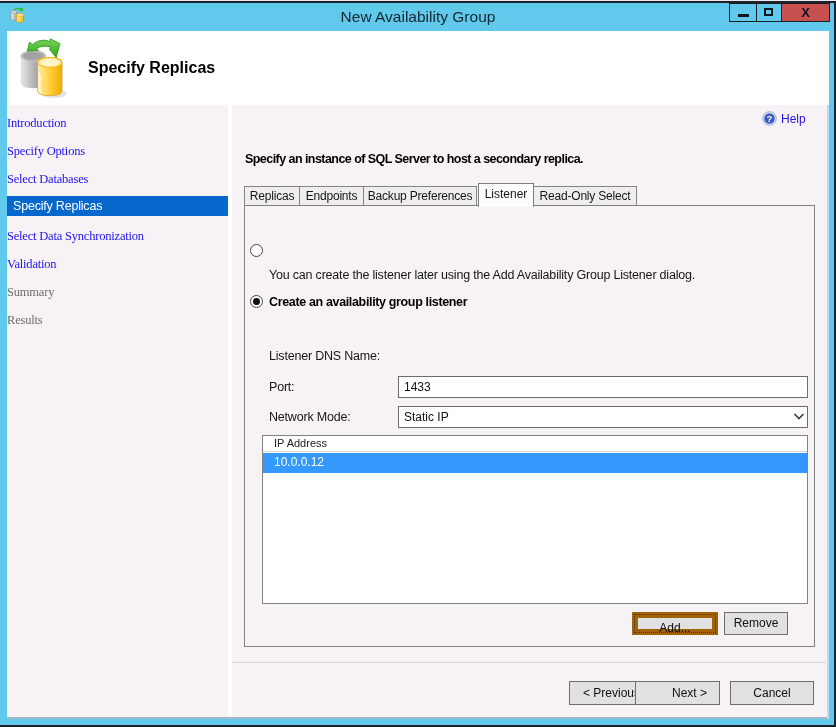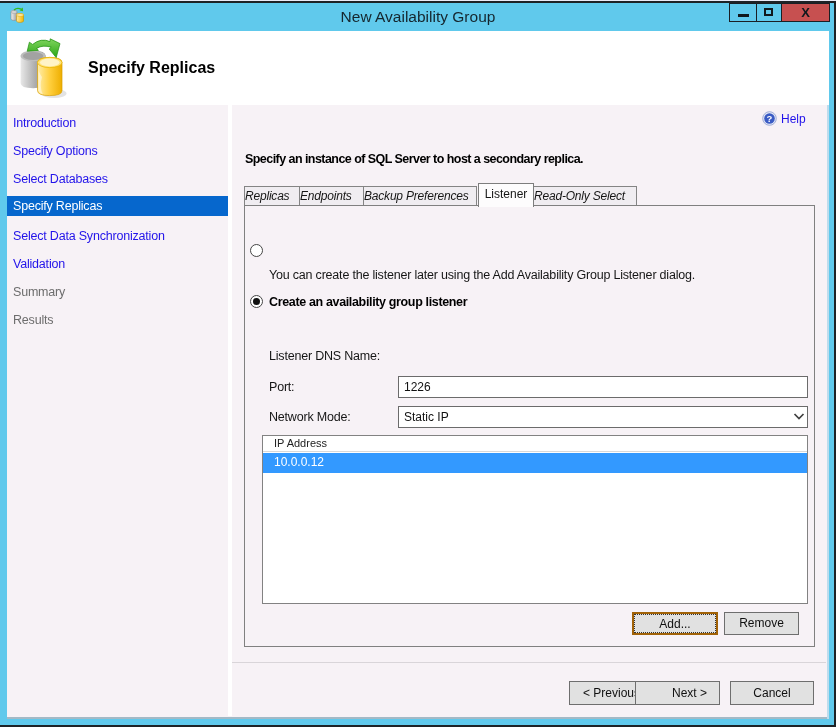--- a/index.html
+++ b/index.html
@@ -21,30 +21,30 @@
   #maxGlyph{left:7px;top:4px;width:9px;height:8px;border:2px solid #10181d;box-sizing:border-box;}
   #xGlyph{width:100%;text-align:center;font-weight:bold;font-size:13px;line-height:17px;color:#10181d;}
   
   #client{left:7px;top:31px;width:822px;height:688px;background:#f7f2f6;}
   #clientShadow{left:7px;top:717px;width:822px;height:2px;background:#a3b9c6;}
   #clientShadowR{left:827px;top:31px;width:2px;height:688px;background:#bcdced;}
   #header{left:7px;top:31px;width:822px;height:74px;background:#ffffff;}
   #hdrTitle{left:88px;top:31px;height:74px;line-height:74px;font-size:16px;font-weight:bold;color:#000;}
   
   #navDivider{left:228px;top:105px;width:4px;height:611px;background:#ffffff;}
-  .nav{left:13px;height:20px;line-height:20px;font-size:12.5px;letter-spacing:-0.2px;color:#2213ea;white-space:nowrap;}
+  .nav{left:7px;height:20px;line-height:20px;font-size:12.5px;letter-spacing:-0.2px;color:#2213ea;white-space:nowrap;font-family:Liberation Serif, serif;}
   .nav.gray{color:#6d6d6d;}
   #navSel{left:7px;top:196px;width:221px;height:20px;background:#0667cd;}
   #navSelText{left:13px;top:196px;height:20px;line-height:20px;font-size:12.5px;letter-spacing:-0.2px;color:#fff;}
   
   #helpText{left:781px;top:112px;height:14px;line-height:14px;font-size:12px;color:#2213ea;}
   
   #heading{left:245px;top:152px;font-size:12.5px;letter-spacing:-0.55px;font-weight:bold;color:#000;white-space:nowrap;}
   
-  .tab{top:186px;height:19px;box-sizing:border-box;border:1px solid #848484;border-bottom:none;background:#f0edf1;text-align:left;font-size:12px;letter-spacing:-0.2px;color:#161616;line-height:18px;white-space:nowrap;overflow:hidden;font-style:italic;}
+  .tab{top:186px;height:19px;box-sizing:border-box;border:1px solid #848484;border-bottom:none;background:#f0edf1;text-align:center;font-size:12px;letter-spacing:-0.2px;color:#161616;line-height:18px;white-space:nowrap;overflow:hidden;}
   #tabSel{left:478px;top:183px;width:56px;height:24px;box-sizing:border-box;border:1px solid #7d7d7d;border-bottom:none;background:#fdfcfd;text-align:center;font-size:12px;color:#161616;line-height:21px;z-index:3;}
   #panel{left:244px;top:205px;width:571px;height:442px;border:1px solid #808080;box-sizing:border-box;}
   
   .t13{font-size:12.5px;line-height:15px;letter-spacing:-0.2px;color:#161616;white-space:nowrap;}
   .bold{font-weight:bold;letter-spacing:-0.35px;color:#000;}
   .radio{width:13px;height:13px;border:1px solid #454545;border-radius:50%;background:#fff;box-sizing:border-box;}
   .radio .dot{position:absolute;left:2px;top:2px;width:7px;height:7px;border-radius:50%;background:#111;}
   .input{box-sizing:border-box;border:1px solid #6b6b6b;background:#fff;font-size:12px;color:#111;padding-left:5px;line-height:20px;}
   
   #list{left:262px;top:435px;width:546px;height:169px;box-sizing:border-box;border:1px solid #828282;background:#fff;}
@@ -154,32 +154,32 @@
   <div class="abs radio" style="left:250px;top:244px"></div>
   <div class="abs t13" style="left:269px;top:268px">You can create the listener later using the Add Availability Group Listener dialog.</div>
 
   <div class="abs radio" style="left:250px;top:295px">
       <div class="dot"></div>
     </div>
   <div class="abs t13 bold" style="left:269px;top:295px">Create an availability group listener</div>
 
   <div class="abs t13" style="left:269px;top:349px">Listener DNS Name:</div>
   <div class="abs t13" style="left:269px;top:380px">Port:</div>
-  <div class="abs input" style="left:398px;top:376px;width:410px;height:22px">1226</div>
+  <div class="abs input" style="left:398px;top:376px;width:410px;height:22px">1433</div>
   <div class="abs t13" style="left:269px;top:410px">Network Mode:</div>
   <div class="abs input" style="left:398px;top:406px;width:410px;height:22px">Static IP</div>
   <svg class="abs" style="left:793px;top:412px" width="12" height="10" viewBox="0 0 12 10">
       <path d="M1.5 2 L6 6.5 L10.5 2" fill="none" stroke="#404040" stroke-width="1.7"></path>
     </svg>
 
   <div class="abs" id="list"></div>
   <div class="abs" id="listHdr">IP Address</div>
   <div class="abs" id="listSel">10.0.0.12</div>
 
-  <div class="abs btn" style="left:632px;top:612px;width:86px;height:23px;line-height:21px;border:2px solid #a16207;">Add...</div>
+  <div class="abs btn" style="left:632px;top:612px;width:86px;height:23px;line-height:21px;border:6px solid #a16207;">Add...</div>
   <div class="abs" style="left:634px;top:614px;width:82px;height:19px;border:1px dotted #333;box-sizing:border-box;"></div>
-  <div class="abs btn" style="left:724px;top:612px;width:75px;height:23px;line-height:21px;">Remove</div>
+  <div class="abs btn" style="left:724px;top:612px;width:64px;height:23px;line-height:21px;">Remove</div>
 
   <div class="abs" id="sepLine"></div>
   <div class="abs btn" style="left:541px;top:681px;width:85px;height:24px;line-height:22px;margin-left:28px;">&lt; Previous</div>
   <div class="abs btn" style="left:635px;top:681px;width:85px;height:24px;line-height:22px;padding-left:24px;">Next &gt;</div>
   <div class="abs btn" style="left:730px;top:681px;width:84px;height:24px;line-height:22px;">Cancel</div>
 </div>
 
 </body></html>

